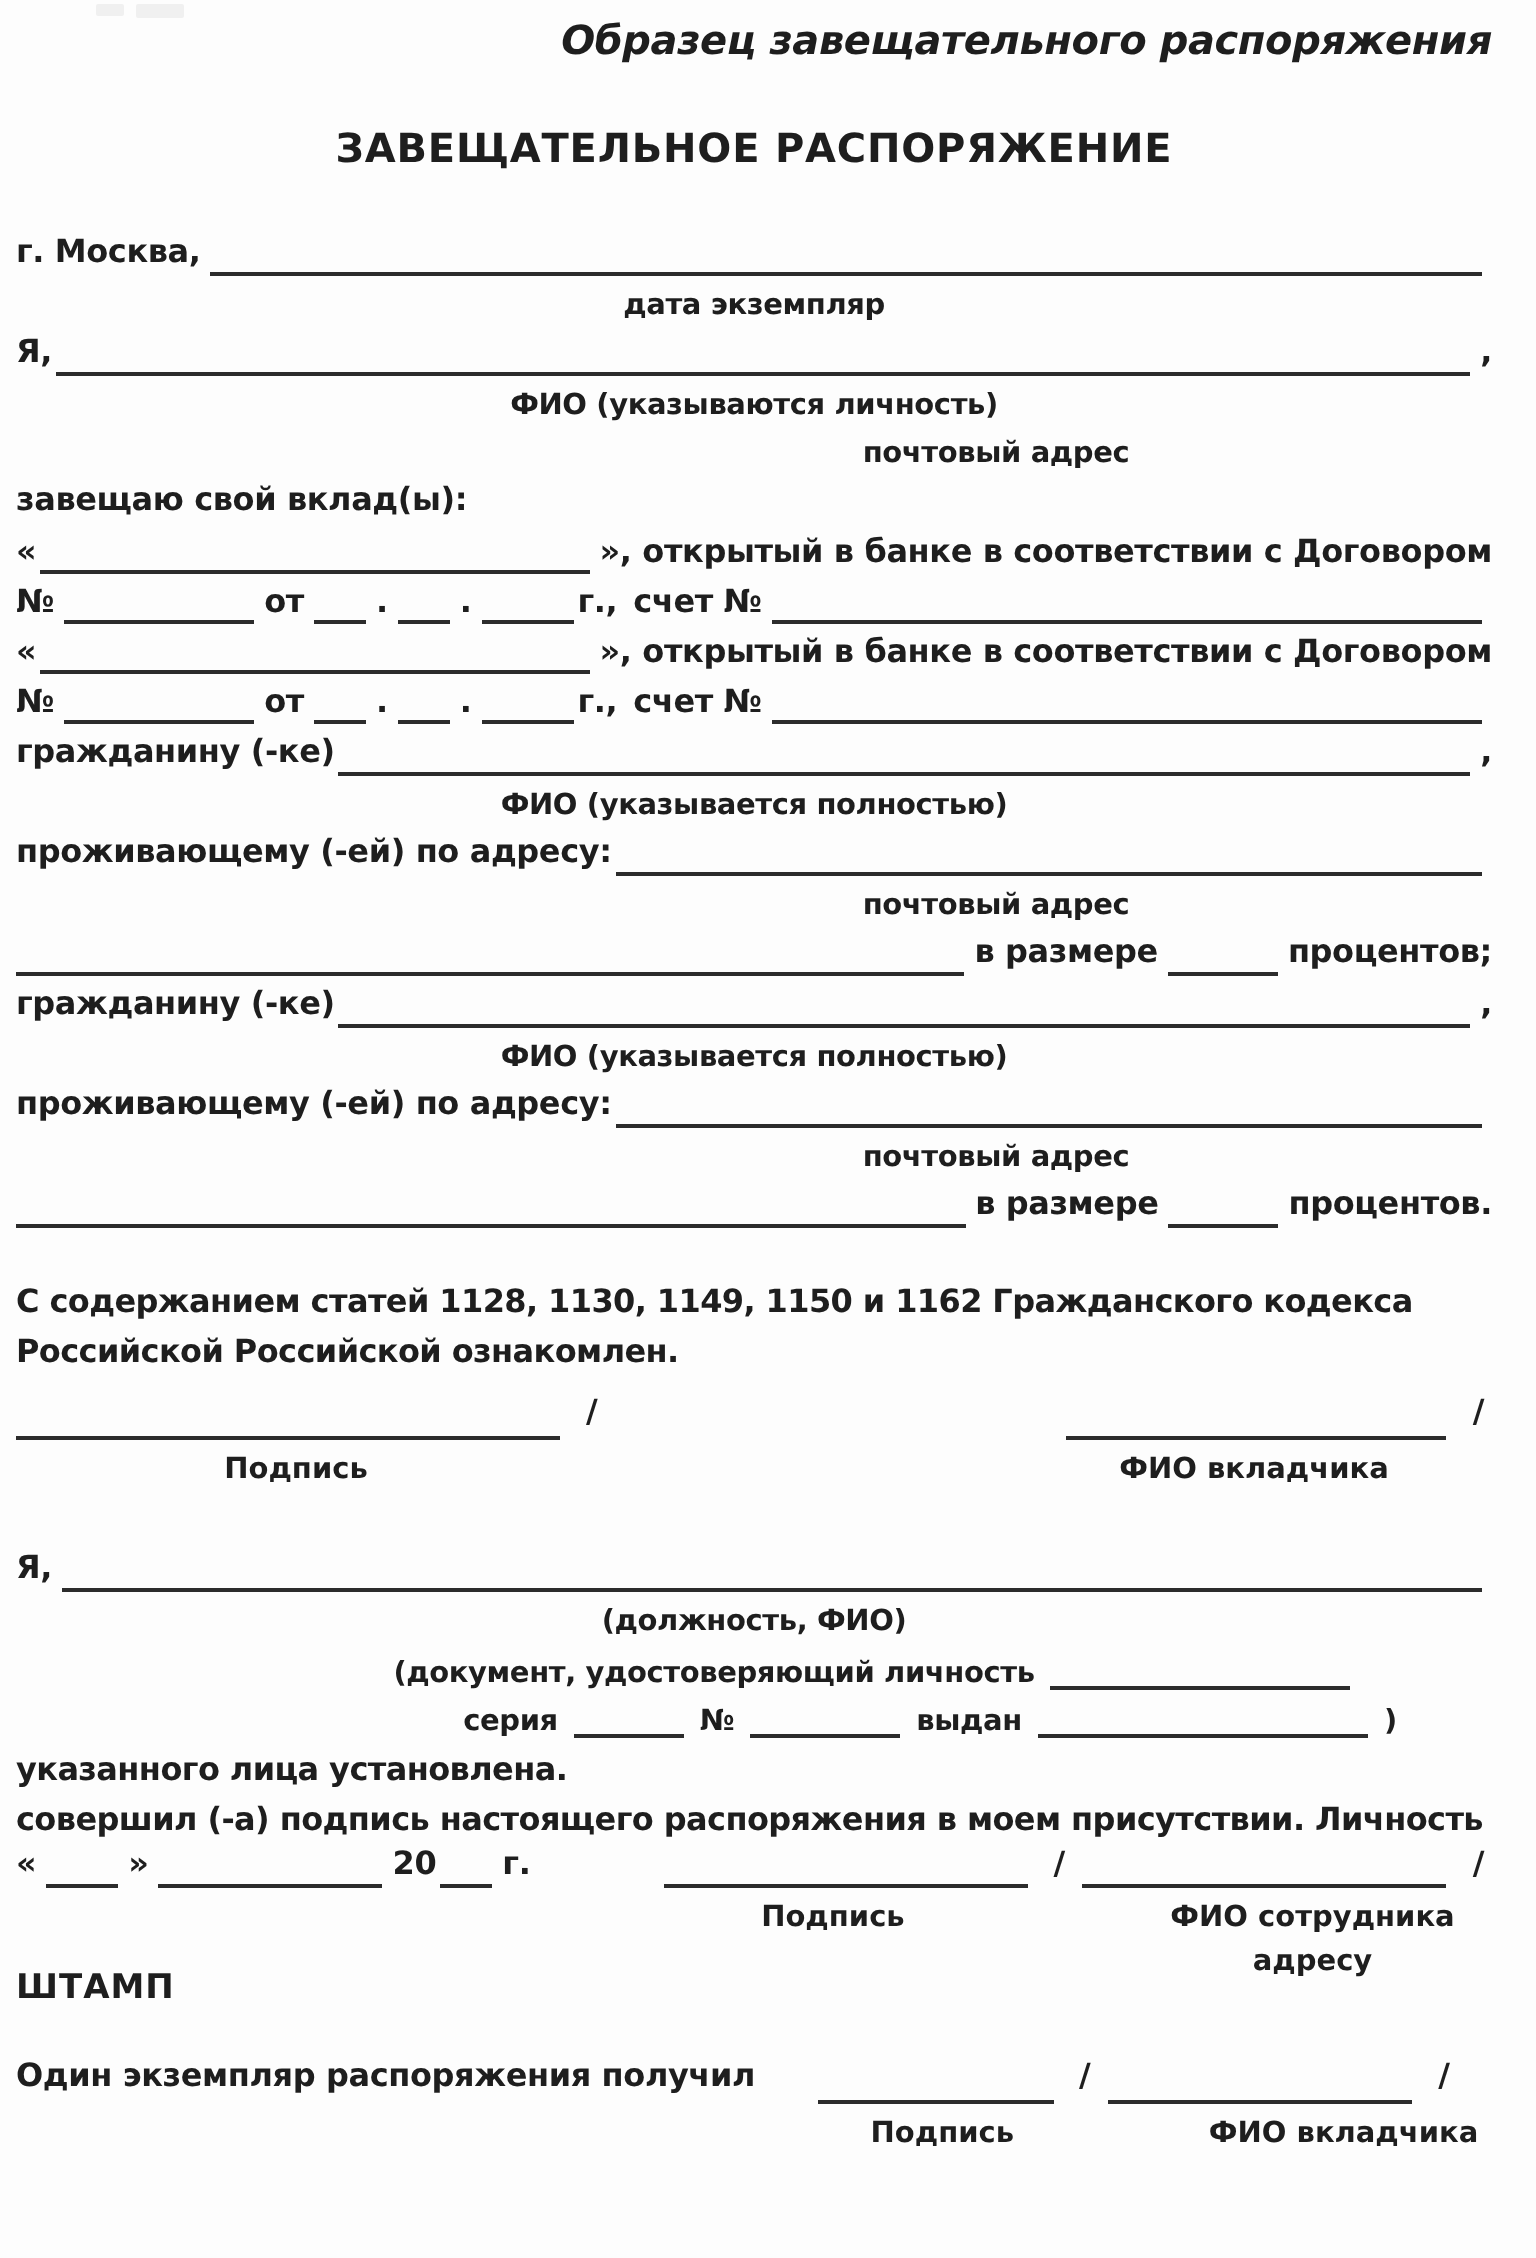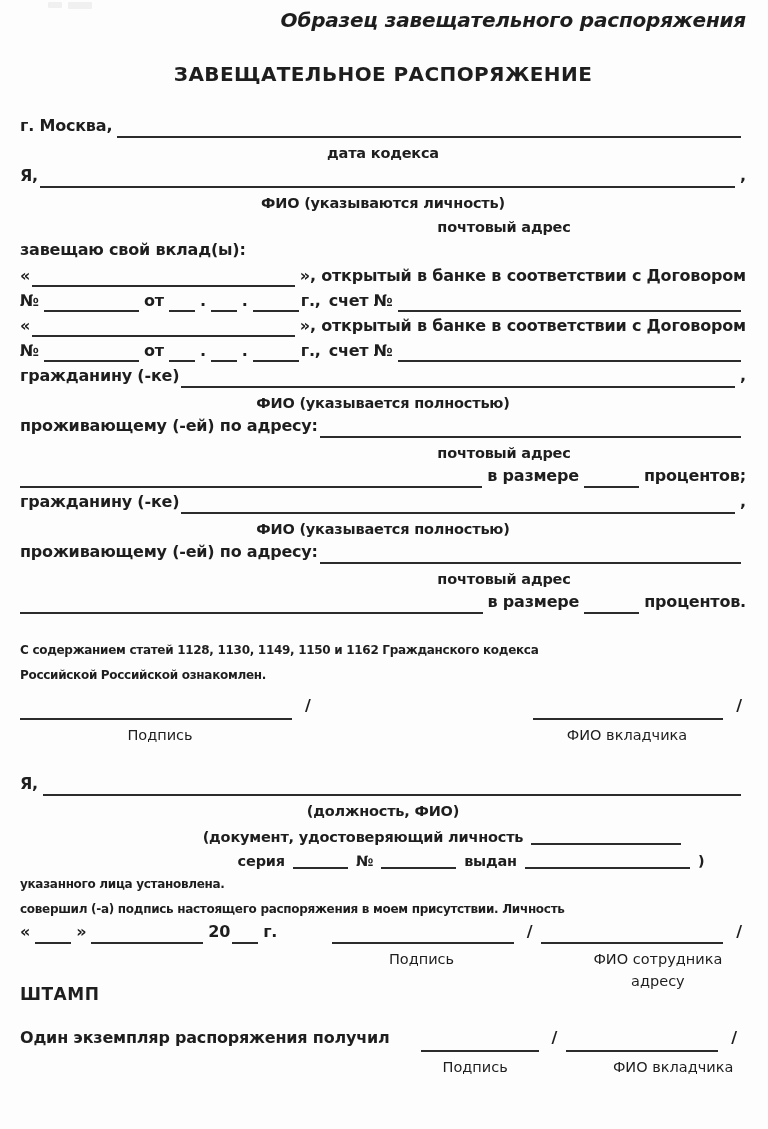--- a/index.html
+++ b/index.html
@@ -1,58 +1,58 @@
 <!DOCTYPE html>
 <html lang="ru"><head>
 <meta charset="utf-8">
 <style>
   html,body{margin:0;padding:0;background:#ffffff;}
   .page{
     position:relative;
     width:768px;height:1129px;
     box-sizing:border-box;
-    padding:4px 22px 0 20px;
+    padding:4px 22px 0 8px;
     background:#fdfdfd;
     font-family:"DejaVu Sans", sans-serif;
     color:#1e1e1e;
     overflow:hidden;
   }
   .artifact{position:absolute;background:#f0f0f0;border-radius:1px;}
   .a1{left:48px;top:2px;width:14px;height:6px;}
   .a2{left:68px;top:2px;width:24px;height:7px;}
   .sample-note{
     margin-top:2px;height:28px;line-height:28px;
     font-size:20px;font-style:italic;font-weight:600;
     text-align:right;letter-spacing:-0.2px;
   }
   .title{
     margin:26px 0 0 0;height:28px;line-height:28px;
     font-size:20px;font-weight:800;text-align:center;letter-spacing:0.4px;
   }
   .line{display:flex;align-items:flex-start;height:26px;font-size:16px;font-weight:700;letter-spacing:-0.2px;}
   .line.h25{height:25px;}
   .line.h28{height:28px;}
-  .para-line{height:25px;line-height:25px;font-size:12px;font-weight:700;letter-spacing:-0.3px;white-space:nowrap;}
+  .para-line{height:25px;line-height:25px;font-size:16px;font-weight:700;letter-spacing:-0.3px;white-space:nowrap;}
   .lbl{white-space:nowrap;}
   .b{align-self:flex-end;height:12px;border-bottom:2px solid #2c2c2c;margin:0 5px 4px 5px;}
   .b.nl{margin-left:2px;}
   .b.nr{margin-right:2px;}
   .grow{flex:1 1 auto;}
   .sp{flex:1 1 auto;}
   .caption{height:24px;line-height:22px;font-size:14.5px;font-weight:600;letter-spacing:-0.2px;}
   .center{text-align:center;}
   .shift-r{transform:translateX(121px);}
   .cap-flex{display:flex;align-items:flex-end;justify-content:center;}
   .cap-flex .b{height:10px;margin-bottom:3px;}
   .cap-flex .clbl{white-space:nowrap;margin:0 3px;}
   .doc-row{transform:translateX(60px);}
   .series-row{transform:translateX(88px);}
   .slash{margin:0 4px 0 8px;white-space:nowrap;}
   .cap-cell{display:inline-block;text-align:center;}
-  .cap-row{display:flex;height:24px;line-height:22px;font-size:14.5px;font-weight:400;gap:27px;}
+  .cap-row{display:flex;height:24px;line-height:22px;font-size:14.5px;font-weight:700;gap:27px;}
   .mt-city{margin-top:28px;}
   .mt-articles{margin-top:20px;}
   .mt-sign{margin-top:8px;}
   .mt-officer{margin-top:26px;}
   .mt-stamp{margin-top:10px;}
   .mt-copy{margin-top:22px;}
   .stamp{height:24px;line-height:24px;font-size:17px;font-weight:800;letter-spacing:0.5px;}
 </style>
 </head>
 <body>
@@ -62,21 +62,21 @@
   <div class="artifact a1"></div>
   <div class="artifact a2"></div>
 
   <div class="sample-note">Образец завещательного распоряжения</div>
   <div class="title">ЗАВЕЩАТЕЛЬНОЕ РАСПОРЯЖЕНИЕ</div>
 
   <div class="line mt-city">
     <span class="lbl">г. Москва,</span>
     <span class="b grow"></span>
   </div>
-  <div class="caption center">дата кодекса</div>
+  <div class="caption center">дата экземпляр</div>
 
   <div class="line">
     <span class="lbl">Я,</span>
     <span class="b grow nl"></span>
     <span class="lbl">,</span>
   </div>
   <div class="caption center">ФИО (указываются личность)</div>
 
   <div class="caption center shift-r">почтовый адрес</div>
 

